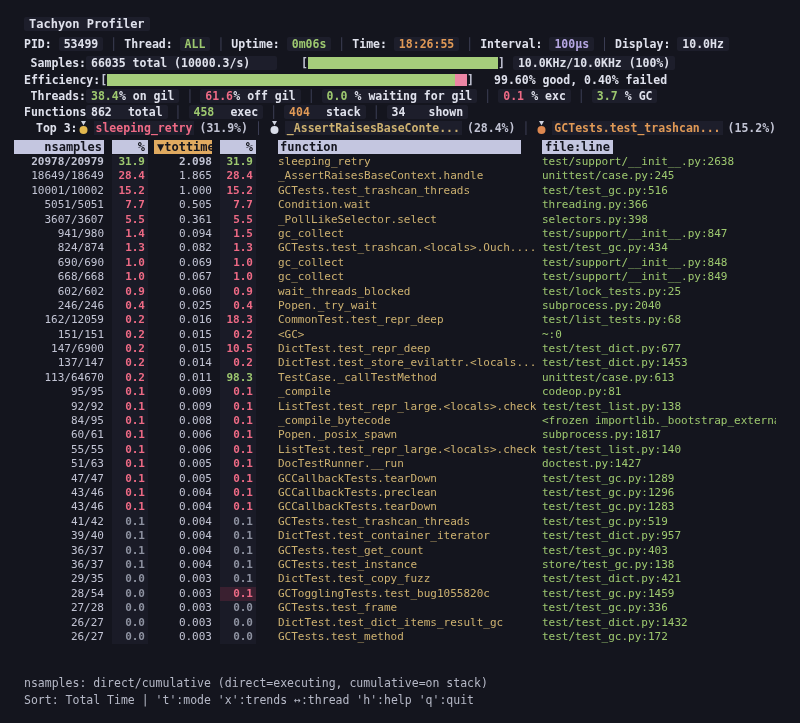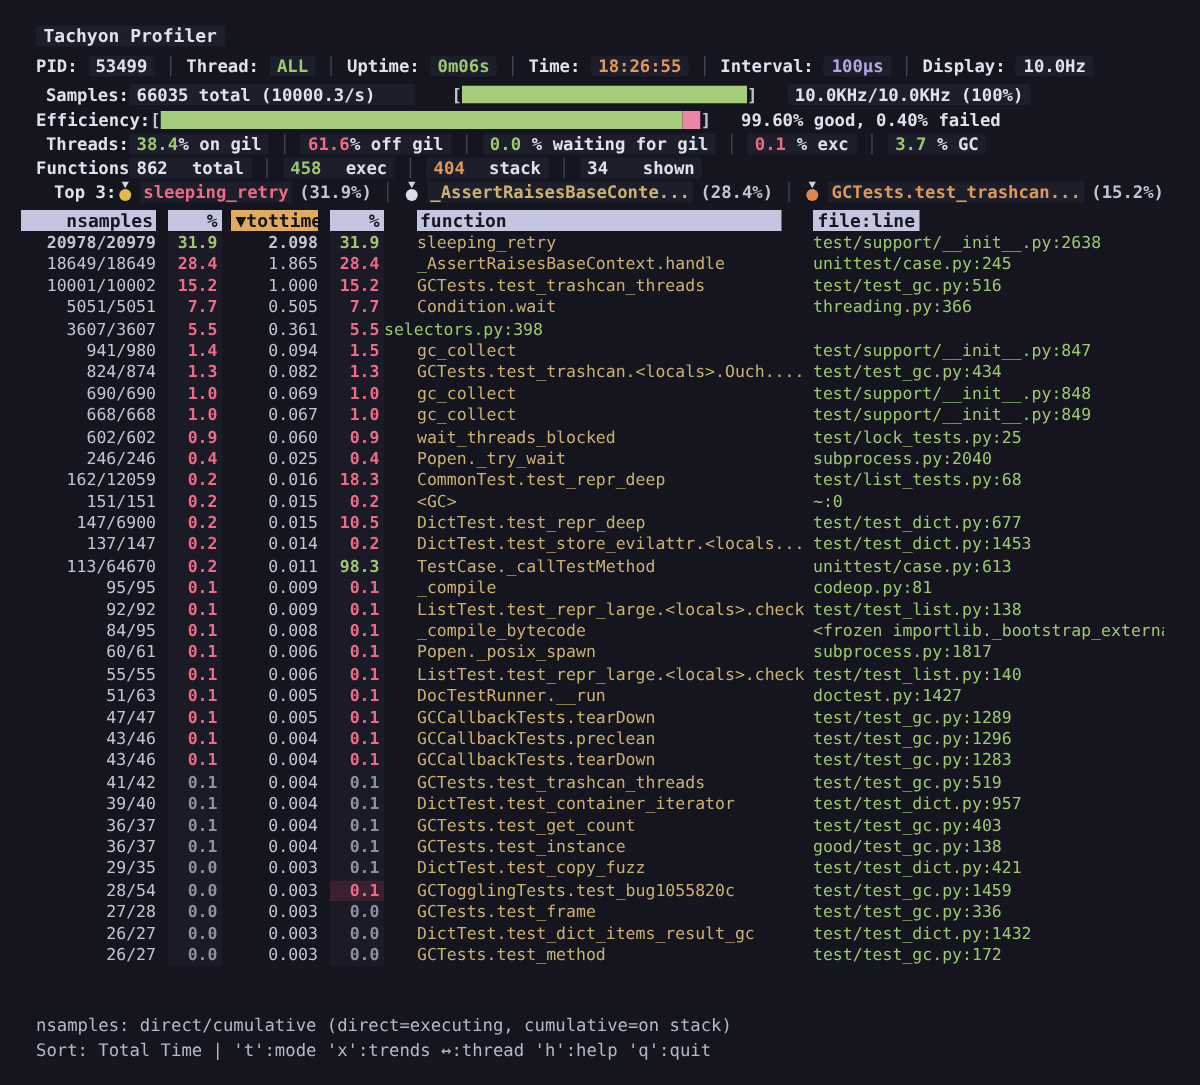--- a/index.html
+++ b/index.html
@@ -31,21 +31,21 @@
   .l-func{height:15px;}
   .l-top3{height:18px;}
   .bracket{color:var(--fg,#c2c4d4); font-weight:bold;}
   .bar{display:inline-flex; height:12px; overflow:hidden; vertical-align:middle;}
   .samples-bar{width:190px;}
   .samples-bar .fill{width:100%; background:var(--bargreen,#a5cd7b);}
   .eff-bar{width:360px;}
   .eff-bar .good{flex:1; background:var(--bargreen,#a5cd7b);}
   .eff-bar .fail{width:12px; background:var(--barpink,#ec86a5);}
   .samples-val{display:inline-block; width:181px; font-weight:bold; color:var(--white,#dfe1ec);}
-  .after-bar{margin-left:20px; font-weight:bold; color:var(--white,#dfe1ec);}
+  .after-bar{margin-left:8px; font-weight:bold; color:var(--white,#dfe1ec);}
   .t3{display:inline-flex; align-items:center;}
   .t3 svg{margin-right:5px;}
   .t3name{background:var(--chipbg,#1d1e2b); font-weight:bold; padding:0 2px;}
   .t3pct{color:var(--fg,#c2c4d4); font-weight:bold; margin-left:5px;}
   
   .thead,.trow{display:grid; grid-template-columns:80px 44px 64px 44px 286px 1fr;}
   .thead{height:17px; margin-top:1px; font-size:12px; font-weight:bold; align-items:center;}
   .hchip{background:var(--hdr,#c4c6e0); color:var(--bg,#14151e); line-height:14px;}
   .h-ns{margin-left:-10px; padding:0 2px 0 10px; text-align:right;}
   .h-p1,.h-p2{margin-left:8px; text-align:right; padding:0 3px;}
@@ -205,20 +205,21 @@
       <span class="cell c-p2 c-r">7.7</span>
       <span class="cell c-fn">Condition.wait</span>
       <span class="cell c-file">threading.py:366</span>
     </div>
 
     <div class="trow">
       <span class="cell c-ns c-w">3607/3607</span>
       <span class="cell c-p1 c-r">5.5</span>
       <span class="cell c-tt c-w">0.361</span>
       <span class="cell c-p2 c-r">5.5</span>
+      <span class="cell c-fn">_PollLikeSelector.select</span>
       <span class="cell c-file">selectors.py:398</span>
     </div>
 
     <div class="trow">
       <span class="cell c-ns c-w">941/980</span>
       <span class="cell c-p1 c-r">1.4</span>
       <span class="cell c-tt c-w">0.094</span>
       <span class="cell c-p2 c-r">1.5</span>
       <span class="cell c-fn">gc_collect</span>
       <span class="cell c-file">test/support/__init__.py:847</span>
@@ -421,21 +422,21 @@
       <span class="cell c-fn">GCTests.test_get_count</span>
       <span class="cell c-file">test/test_gc.py:403</span>
     </div>
 
     <div class="trow">
       <span class="cell c-ns c-w">36/37</span>
       <span class="cell c-p1 c-d">0.1</span>
       <span class="cell c-tt c-w">0.004</span>
       <span class="cell c-p2 c-d">0.1</span>
       <span class="cell c-fn">GCTests.test_instance</span>
-      <span class="cell c-file">good/test_gc.py:138</span>
+      <span class="cell c-file">store/test_gc.py:138</span>
     </div>
 
     <div class="trow">
       <span class="cell c-ns c-w">29/35</span>
       <span class="cell c-p1 c-d">0.0</span>
       <span class="cell c-tt c-w">0.003</span>
       <span class="cell c-p2 c-d">0.1</span>
       <span class="cell c-fn">DictTest.test_copy_fuzz</span>
       <span class="cell c-file">test/test_dict.py:421</span>
     </div>

